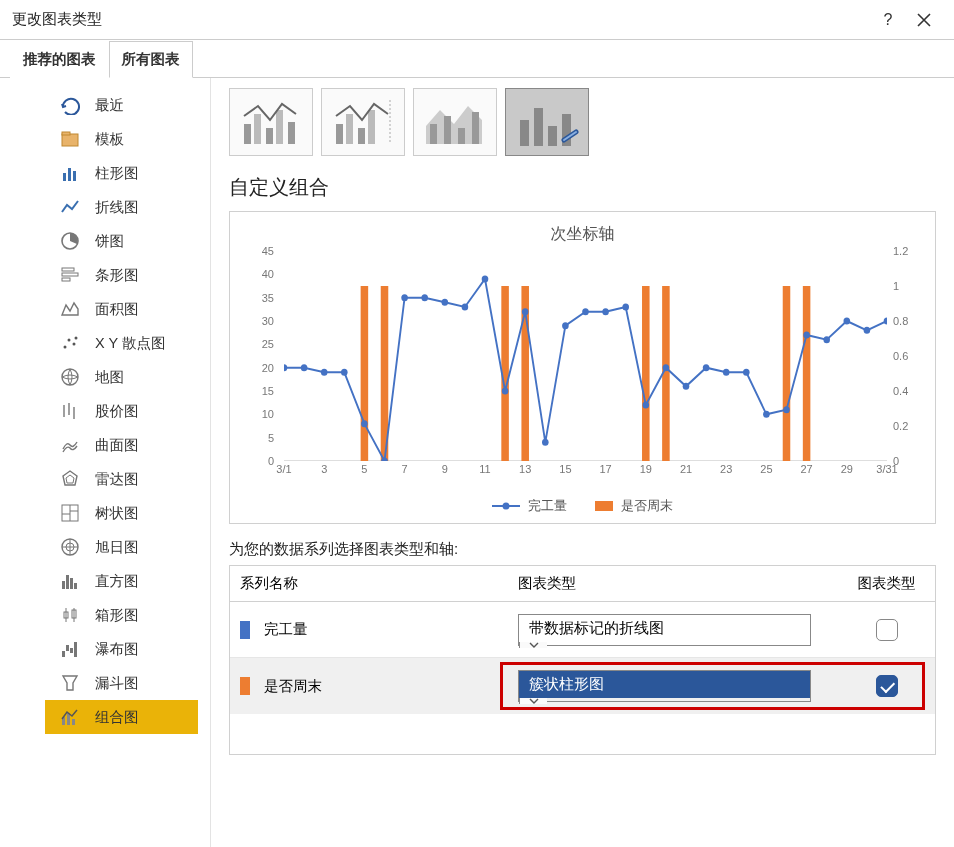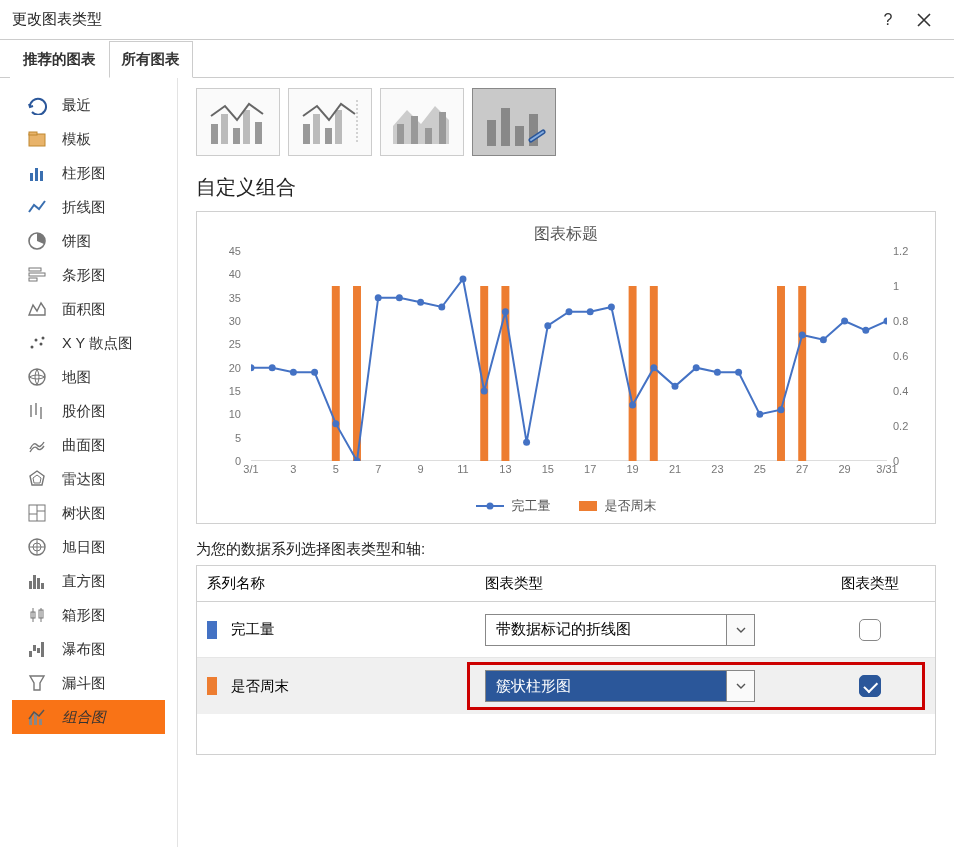--- a/index.html
+++ b/index.html
@@ -7,23 +7,23 @@
 
 .titlebar { display: flex; align-items: center; height: 40px; padding: 0 12px; border-bottom: 1px solid #ccc; }
 .titlebar .title { font-size: 15px; color: #222; flex: 1; }
 .titlebar .tbtn { width: 36px; height: 36px; display: flex; align-items: center; justify-content: center; font-size: 16px; color: #333; cursor: pointer; }
 
 .tabbar { display: flex; height: 38px; padding-left: 10px; border-bottom: 1px solid #ccc; }
 .tabbar .tab { padding: 8px 12px 6px; font-size: 14.5px; color: #333; border: 1px solid transparent; border-bottom: none; cursor: pointer; position: relative; top: 1px; background:#fff;font-weight:bold;}
 .tabbar .tab.active { border-color: #ccc; border-bottom: 1px solid #fff; }
 
 .content { display: flex; height: calc(100% - 78px); }
-.sidebar { width: 178px; padding: 10px 12px; border-right: 1px solid #e3e3e3; overflow-y: auto; }
+.sidebar { width: 178px; padding: 10px 12px; border-right: 1px solid #e3e3e3; overflow-y: auto; margin-left: 33px; }
 .side-item { display: flex; align-items: center; gap: 14px; padding: 6px 14px; font-size: 14.5px; color: #333; cursor: pointer; }
-.side-item.selected { background: #f97316; font-style: italic; }
+.side-item.selected { background: #eab308; }
 .side-item .icon { width: 22px; height: 22px; display: flex; align-items: center; justify-content: center; }
 
 .main { flex: 1; padding: 10px 18px 18px 18px; overflow-y: auto; }
 .subtype-row { display: flex; gap: 8px; margin-bottom: 18px; }
 .subtype { width: 84px; height: 68px; border: 1px solid #ccc; background: #fafafa; display: flex; align-items: center; justify-content: center; cursor: pointer; }
 .subtype.selected { background: #c9c9c9; border-color: #888; }
 
 .section-title { font-size: 20px; font-weight: 400; color: #222; margin-bottom: 10px; }
 
 .chart-preview { border: 1px solid #d0d0d0; padding: 12px 8px 8px; margin-bottom: 16px; background:#fff;}
@@ -47,21 +47,21 @@
 .st-head { display:flex; background:#fff; border-bottom:1px solid #d0d0d0; font-size:14.5px; }
 .st-head > div { padding: 8px 10px; }
 .st-row { display:flex; align-items:center; border-bottom:1px solid #e6e6e6; font-size:14.5px; min-height:56px;}
 .st-row:last-child { border-bottom:none; }
 .col-name { width: 278px; padding: 8px 10px; display:flex; align-items:center; gap:14px; }
 .col-type { width: 330px; padding: 8px 10px; }
 .col-sec { flex:1; padding: 8px 10px; display:flex; justify-content:center; align-items:center; }
 .swatch { width: 10px; height: 18px; }
 .sw-blue { background:#4472c4; }
 .sw-orange { background:#ed7d31; }
-.dropdown { display:flex; width: 270px; height:32px; border:1px solid #888; }
+.dropdown { display:flex; width: 293px; height:32px; border:1px solid #888;flex-direction:column; }
 .dropdown .dd-text { flex:1; padding: 4px 10px; font-size:15px; display:flex; align-items:center;}
 .dropdown .dd-btn { width:28px; border-left:1px solid #888; display:flex; align-items:center; justify-content:center; cursor:pointer; background:#fafafa;}
 .dd-sel .dd-text { background:#2b579a; color:#fff; }
 .checkbox { width:22px; height:22px; border:1px solid #888; border-radius:5px; display:flex; align-items:center; justify-content:center; cursor:pointer; }
 .checkbox.checked { background:#2b579a; border-color:#2b579a; }
 .checkbox.checked::after { content:""; width:6px; height:11px; border:solid #fff; border-width:0 2.5px 2.5px 0; transform: rotate(45deg) translateY(-1px);}
 .row-highlight { position:relative; background:#f0f0f0;}
 .row-highlight::after { content:""; position:absolute; left:270px; right:10px; top:4px; bottom:4px; border:3px solid #c00; pointer-events:none;}
 .st-pad { height: 40px; }
 </style>
@@ -311,21 +311,21 @@
             <rect x="48" y="18" width="9" height="32" fill="#888"></rect>
             <path d="M50 44 L62 36" stroke="#2b579a" stroke-width="5" stroke-linecap="round"></path>
             <path d="M50 44 L62 36" stroke="#88aee0" stroke-width="2" stroke-linecap="round"></path>
           </svg>
         </div>
       </div>
 
     <div class="section-title">自定义组合</div>
 
     <div class="chart-preview">
-      <div class="chart-title">图表标题</div>
+      <div class="chart-title">次坐标轴</div>
       <div class="chart-body">
         <div class="y-left" id="yLeft">
             <div class="y-tick" style="top: 100%;">0</div>
             <div class="y-tick" style="top: 88.8889%;">5</div>
             <div class="y-tick" style="top: 77.7778%;">10</div>
             <div class="y-tick" style="top: 66.6667%;">15</div>
             <div class="y-tick" style="top: 55.5556%;">20</div>
             <div class="y-tick" style="top: 44.4444%;">25</div>
             <div class="y-tick" style="top: 33.3333%;">30</div>
             <div class="y-tick" style="top: 22.2222%;">35</div>

